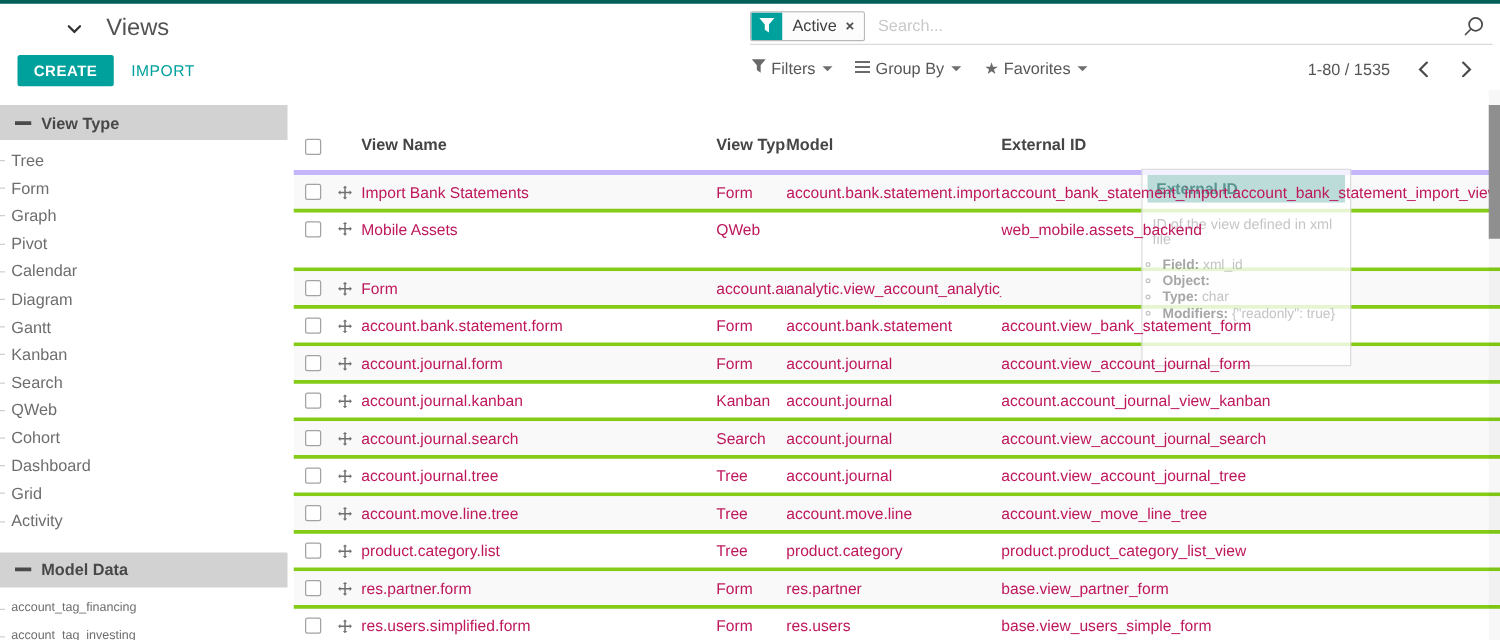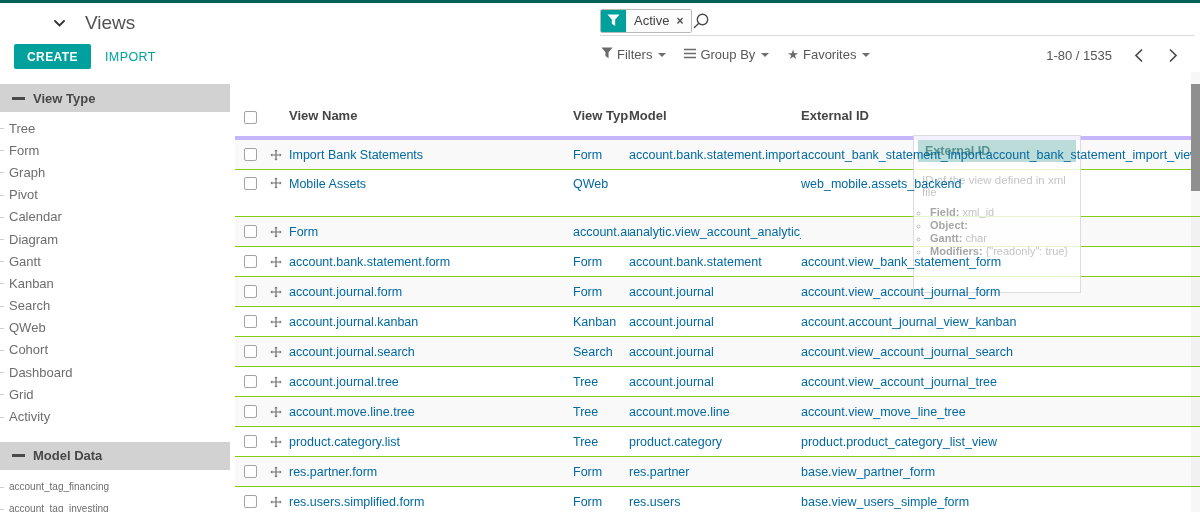--- a/index.html
+++ b/index.html
@@ -64,22 +64,22 @@
 
   
   .content { position:absolute; left:235px; top:72px; right:0; bottom:0; background:#fff; }
   .grid-cols { display:grid; grid-template-columns:30px 24px 284px 56px 172px 1fr; }
   .thead { height:68px; align-items:end; border-bottom:4px solid #c4b5fd; }
   .th { padding-bottom:12px; font-weight:bold; font-size:13px; color:#454545; line-height:16px; }
   .chk-cell { display:flex; justify-content:center; }
   .thead .chk-cell { padding-bottom:12px; }
   .checkbox { width:13px; height:13px; border:1px solid #a3a3a3; border-radius:2px;
     background:#fff; display:inline-block; cursor:pointer; }
-  .tbody .row { height:30px; align-items:center; border-bottom:1px solid #84cc16;
-    font-size:12.5px; color:#0369a1; cursor:pointer; }
+  .tbody .row { height:30px; align-items:center; border-bottom:3px solid #84cc16;
+    font-size:12.5px; color:#be185d; cursor:pointer; }
   .tbody .row:nth-child(odd) { background:#f9f9f9; }
   .tbody .row.tall { height:47px; align-items:start; padding-top:7px; }
   .cell { position:relative; z-index:6; overflow:hidden; white-space:nowrap; }
   .handle-cell { display:flex; justify-content:flex-start; padding-left:5px; }
   .row .chk-cell, .row .handle-cell { overflow:visible; }
 
   
   .tooltip { position:absolute; left:678px; top:63px; width:168px; height:158px; z-index:4;
     background:rgba(255,255,255,0.8); border:1px solid rgba(180,180,180,0.45); font-size:12px; }
   .tt-title { margin:4px; padding:4px 7px; background:rgba(120,185,180,0.5);
@@ -112,20 +112,21 @@
     <span class="facet-icon">
       <svg width="13" height="13" viewBox="0 0 14 14">
           <path d="M0.5 0.5 H13.5 L8.8 6 V13 L5.2 10.6 V6 Z" fill="#fff"></path>
         </svg>
     </span>
     <span class="facet-label">
       <span>Active</span>
       <span class="facet-x">×</span>
     </span>
   </span>
+  <input class="search-input" type="text" placeholder="Search..." style="">
   <span class="search-mag">
     <svg width="18" height="18" viewBox="0 0 18 18">
         <circle cx="10.5" cy="7.5" r="5.2" stroke="#4a4a4a" stroke-width="1.4" fill="none"></circle>
         <path d="M6.6 11.4 L2.4 15.6" stroke="#4a4a4a" stroke-width="1.4" stroke-linecap="round"></path>
       </svg>
   </span>
 </div>
 
 <div class="toolbar">
   <button class="create-btn">CREATE</button>
@@ -421,20 +422,20 @@
     </div>
     </div>
 
   <div class="tooltip">
     <div class="tt-title">External ID</div>
     <div class="tt-desc">ID of the view defined in xml file</div>
     <ul class="tt-list">
 
     <li><b>Field:</b> <span>xml_id</span></li>
         <li><b>Object:</b> <span></span></li>
-        <li><b>Gantt:</b> <span>char</span></li>
+        <li><b>Type:</b> <span>char</span></li>
         <li><b>Modifiers:</b> <span>{"readonly": true}</span></li>
       </ul>
   </div>
 
   <div class="scroll-track"></div>
   <div class="scroll-thumb"></div>
 </div>
 
 </body></html>

